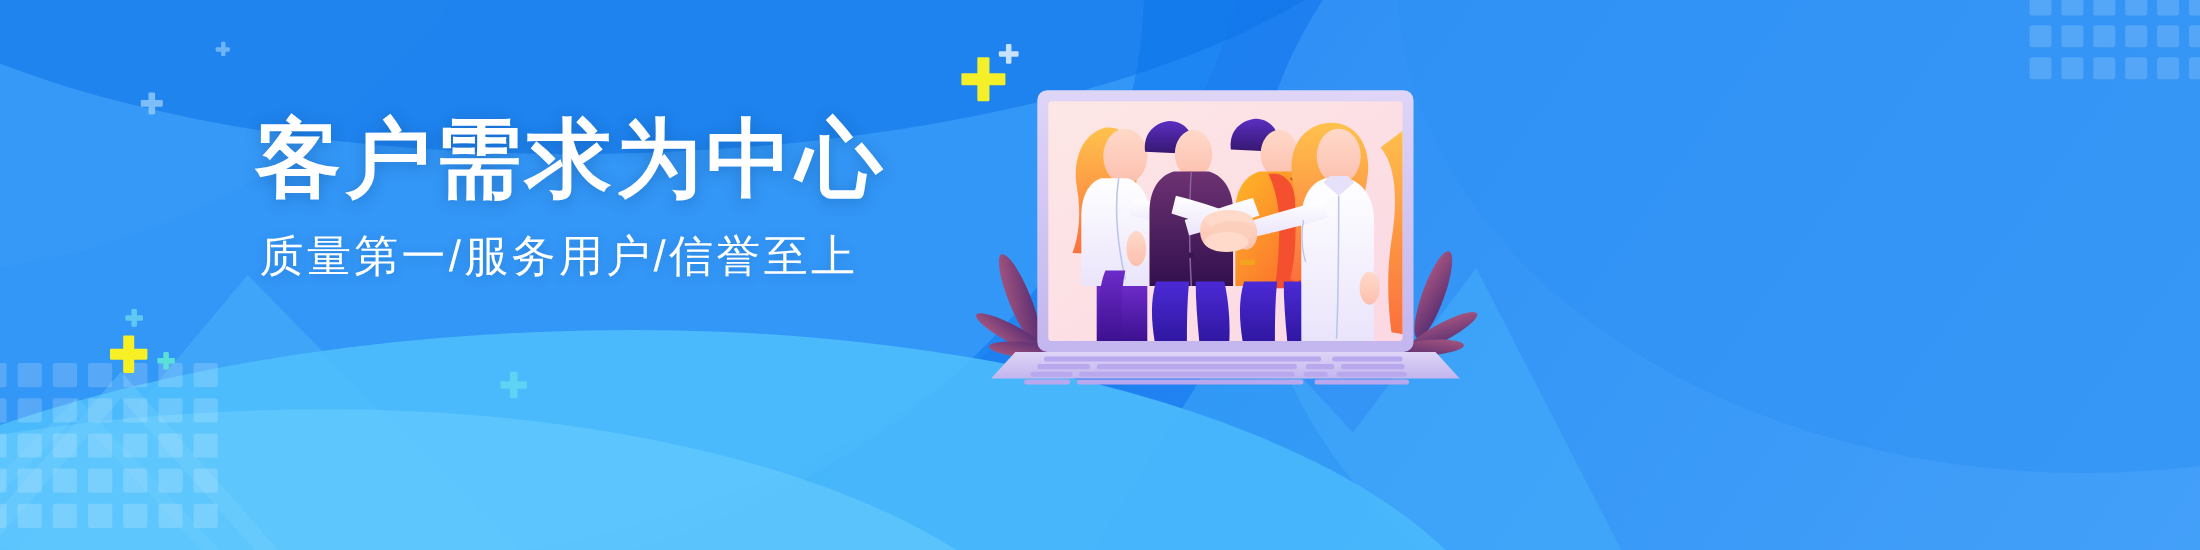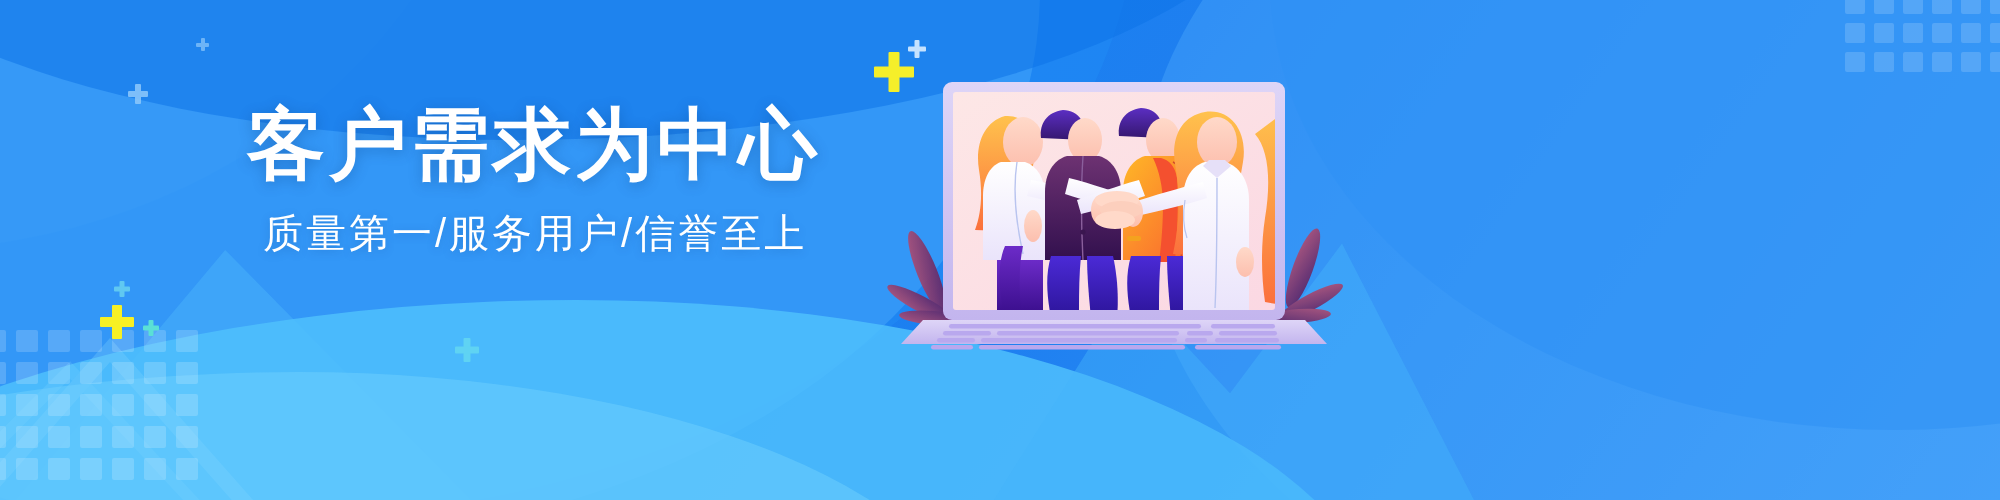--- a/index.html
+++ b/index.html
@@ -75,28 +75,28 @@
   .p-yellow-big{left:874px;top:52px;width:40px;height:40px;--t:11px;color:#f5ef2a;}
   .p-white-sm{left:908px;top:40px;width:18px;height:18px;--t:5px;color:#cfe8ff;opacity:.95;}
   .p-yellow-bl{left:100px;top:305px;width:34px;height:34px;--t:10px;color:#f7f024;}
   .p-cyan-bl{left:143px;top:320px;width:16px;height:16px;--t:5px;color:#5ae0d6;}
   .p-cyan-bl2{left:114px;top:281px;width:16px;height:16px;--t:5px;color:#6fd9f0;opacity:.75;}
   .p-cyan-mid{left:455px;top:338px;width:24px;height:24px;--t:7px;color:#63d8f2;opacity:.85;}
   .p-white-tl{left:128px;top:84px;width:20px;height:20px;--t:6px;color:#8ec9fb;opacity:.85;}
   .p-white-tl2{left:196px;top:38px;width:13px;height:13px;--t:4px;color:#8ec9fb;opacity:.7;}
 
   
-  .copy{position:absolute;left:247px;top:105px;width:620px;}
+  .copy{position:absolute;left:232px;top:105px;width:620px;}
   .headline{
     margin:0;color:#ffffff;font-size:78px;line-height:1;font-weight:700;
     letter-spacing:4px;white-space:nowrap;
     text-shadow:0 3px 14px rgba(5,52,120,.30);
   }
   .subline{
-    margin:30px 0 0 16px;color:#ffffff;font-size:40px;line-height:1;
+    margin:30px 0 0 4px;color:#ffffff;font-size:40px;line-height:1;
     font-weight:400;letter-spacing:3px;white-space:nowrap;
     text-shadow:0 2px 10px rgba(5,52,120,.22);
   }
 
   
   .illus{position:absolute;left:905px;top:50px;width:420px;height:300px;}
   .illus svg{display:block;width:100%;height:100%;overflow:visible;}
 </style>
 </head>
 <body>

